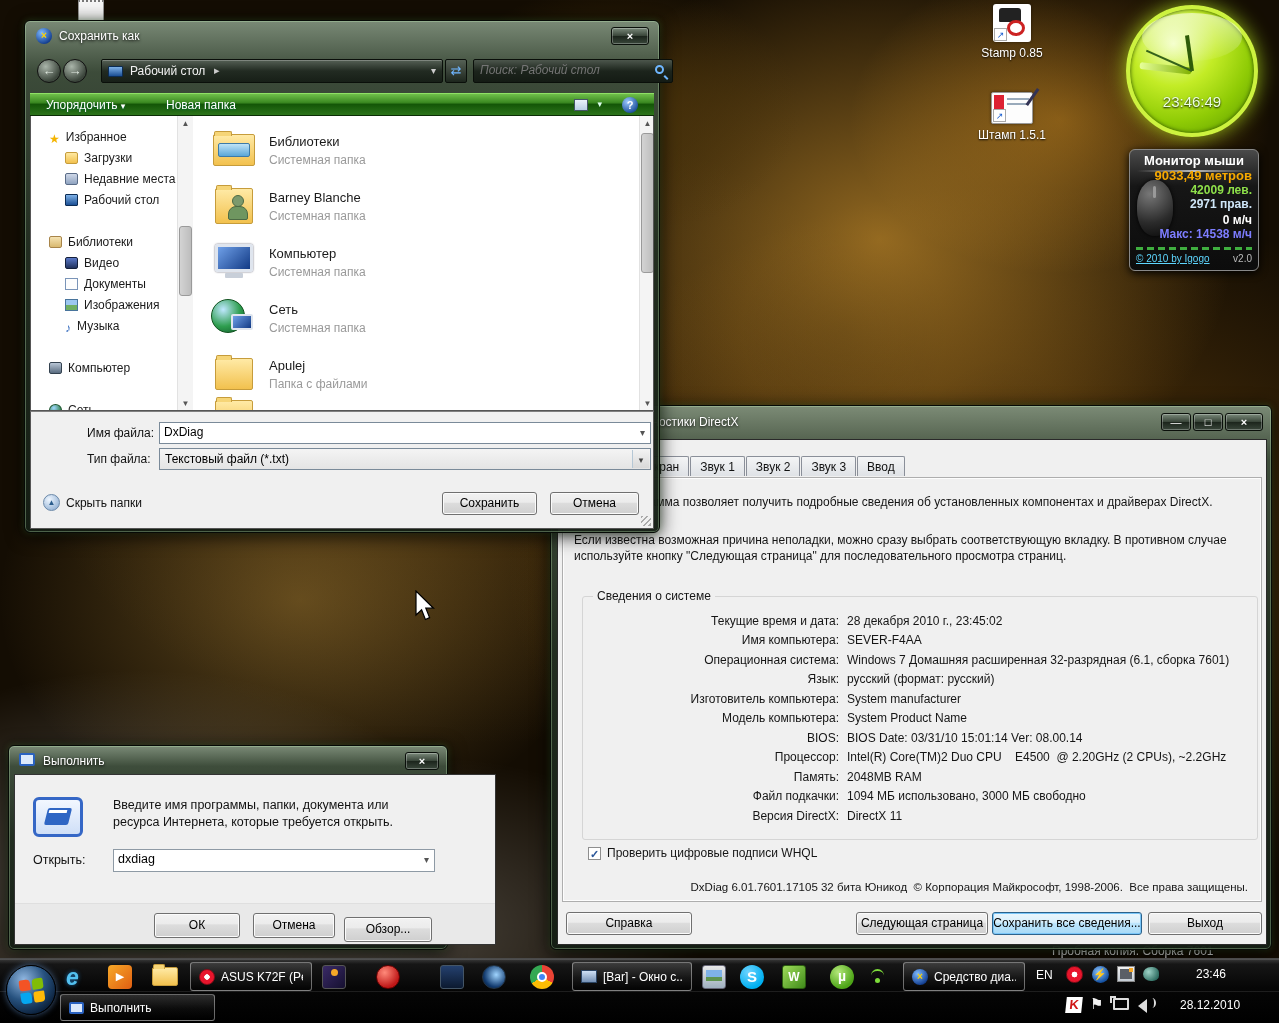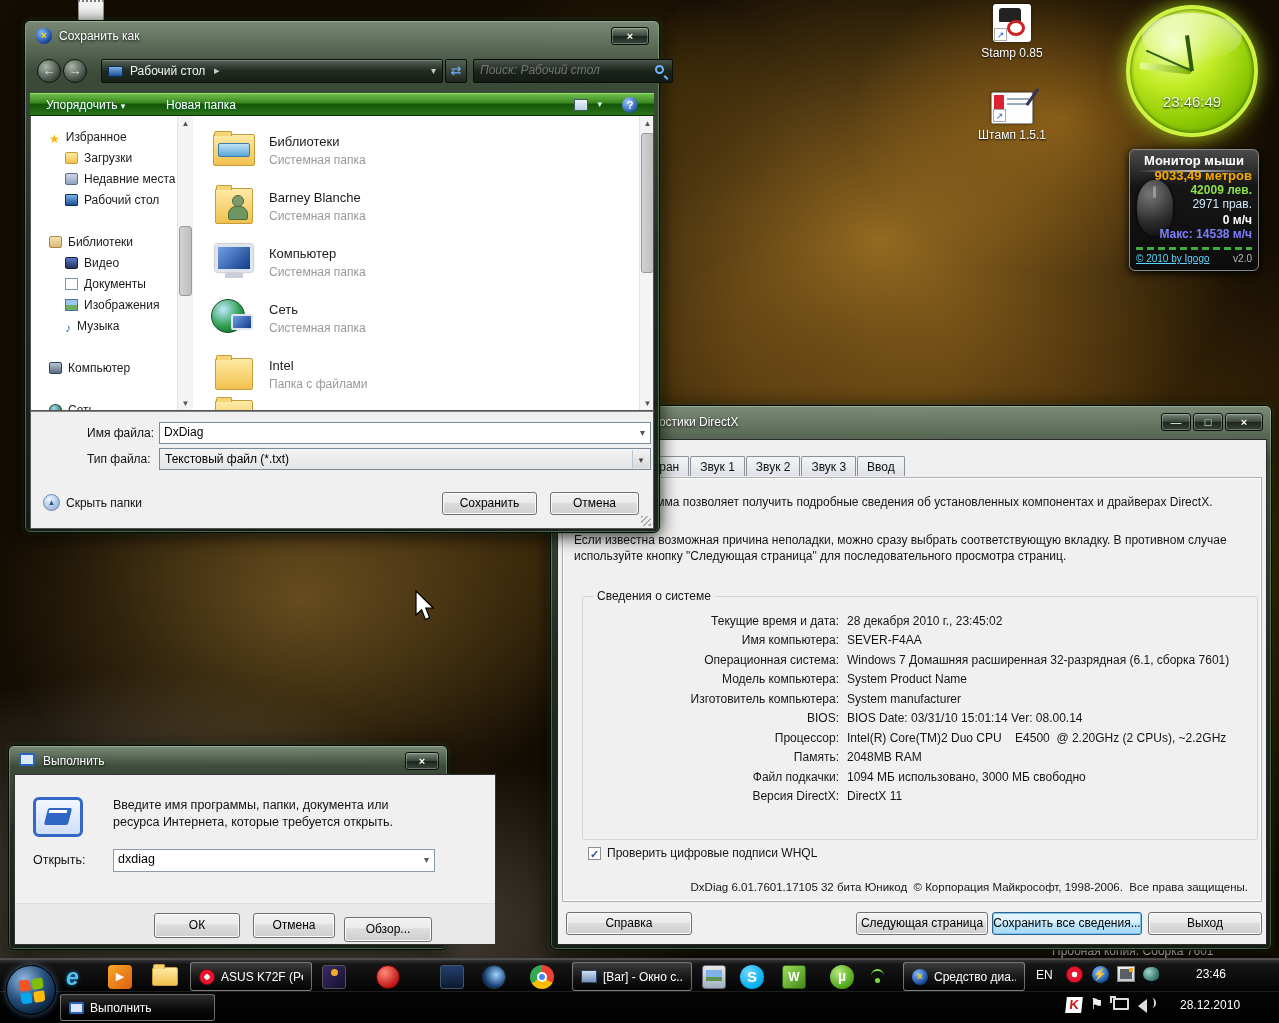--- a/index.html
+++ b/index.html
@@ -94,21 +94,21 @@
 
   <div class="abs" style="left:1129px;top:149px;width:130px;height:122px;border-radius:6px;border:1px solid #888;background:linear-gradient(#4a4a4a,#161616 30%,#0c0c0c);box-shadow:0 2px 8px #000;z-index:4;padding:3px 5px;">
     <div style="text-align:center;color:#fff;font-size:13px;font-weight:bold;">Монитор мыши</div>
     <div style="height:2px;margin:2px 2px 1px;background:linear-gradient(90deg,transparent,#bbb,transparent);"></div>
     <div style="position:absolute;left:7px;top:30px;width:36px;height:56px;border-radius:17px/26px;background:radial-gradient(circle at 35% 25%, #777, #2b2b2b 60%, #0a0a0a);box-shadow:0 0 4px #000;">
       <div style="position:absolute;left:16px;top:6px;width:3px;height:12px;background:#999;border-radius:2px;"></div>
     </div>
     <div style="position:absolute;right:6px;top:18px;text-align:right;">
       <div style="color:#f7a900;font-size:13px;font-weight:bold;">9033,49 метров</div>
       <div style="color:#8ee04a;font-size:12px;font-weight:bold;">42009 лев.</div>
-      <div style="color:#cfe6f8;font-size:12px;font-weight:normal;">2971 прав.</div>
+      <div style="color:#cfe6f8;font-size:12px;font-weight:bold;">2971 прав.</div>
       <div style="color:#fff;font-size:12px;font-weight:bold;margin-top:2px;">0 м/ч</div>
       <div style="color:#7d7dff;font-size:12px;font-weight:bold;">Макс: 14538 м/ч</div>
     </div>
     <div style="position:absolute;left:6px;right:6px;top:97px;height:3px;background:repeating-linear-gradient(90deg,#3fae3f 0 7px,transparent 7px 11px);"></div>
     <div style="position:absolute;left:6px;right:6px;top:103px;display:flex;justify-content:space-between;">
       <span style="color:#5ed7ff;font-size:10px;text-decoration:underline;">© 2010 by Igogo</span>
       <span style="color:#bbb;font-size:10px;">v2.0</span>
     </div>
   </div>
 
@@ -138,26 +138,30 @@
             </div>
           <div class="sysrow">
               <span class="lab">Имя компьютера:</span>
               <span class="val">SEVER-F4AA</span>
             </div>
           <div class="sysrow">
               <span class="lab">Операционная система:</span>
               <span class="val">Windows 7 Домашняя расширенная 32-разрядная (6.1, сборка 7601)</span>
             </div>
           <div class="sysrow">
+              <span class="lab">Язык:</span>
+              <span class="val">русский (формат: русский)</span>
+            </div>
+          <div class="sysrow">
+              <span class="lab">Изготовитель компьютера:</span>
+              <span class="val">System manufacturer</span>
+            </div>
+          <div class="sysrow">
               <span class="lab">Модель компьютера:</span>
               <span class="val">System Product Name</span>
-            </div>
-          <div class="sysrow">
-              <span class="lab">Изготовитель компьютера:</span>
-              <span class="val">System manufacturer</span>
             </div>
           <div class="sysrow">
               <span class="lab">BIOS:</span>
               <span class="val">BIOS Date: 03/31/10 15:01:14 Ver: 08.00.14</span>
             </div>
           <div class="sysrow">
               <span class="lab">Процессор:</span>
               <span class="val">Intel(R) Core(TM)2 Duo CPU    E4500  @ 2.20GHz (2 CPUs), ~2.2GHz</span>
             </div>
           <div class="sysrow">
@@ -289,21 +293,21 @@
 
         <div class="abs" style="left:0;top:180px;width:440px;height:52px;">
           <div class="abs" style="left:18px;top:3px;width:34px;height:34px;border-radius:50%;background:radial-gradient(circle at 35% 30%,#bfe8ff,#2e9e4f 55%,#15612e 90%);border:1px solid #10511f;"></div>
           <div class="abs" style="left:38px;top:18px;width:22px;height:16px;background:linear-gradient(135deg,#6fa0e8,#123a85);border:2px solid #dfe5ee;border-radius:2px;"></div>
           <div class="abs" style="left:76px;top:6px;font-size:13px;color:#1a1a1a;">Сеть</div>
           <div class="abs" style="left:76px;top:25px;font-size:12px;color:#9a9a9a;">Системная папка</div>
         </div>
 
         <div class="abs" style="left:0;top:236px;width:440px;height:52px;">
           <div class="folder" style="left:22px;top:6px;width:38px;height:32px;"></div>
-          <div class="abs" style="left:76px;top:6px;font-size:13px;color:#1a1a1a;">Intel</div>
+          <div class="abs" style="left:76px;top:6px;font-size:13px;color:#1a1a1a;">Apulej</div>
           <div class="abs" style="left:76px;top:25px;font-size:12px;color:#9a9a9a;">Папка с файлами</div>
         </div>
 
         <div class="folder" style="left:22px;top:284px;width:38px;height:32px;"></div>
       </div>
 
       <div class="abs scroll" style="left:608px;top:0;width:16px;height:295px;">
         <div class="sarrow" style="top:0;">▲</div>
         <div class="sthumb" style="top:17px;height:140px;"></div>
         <div class="sarrow" style="bottom:0;">▼</div>

